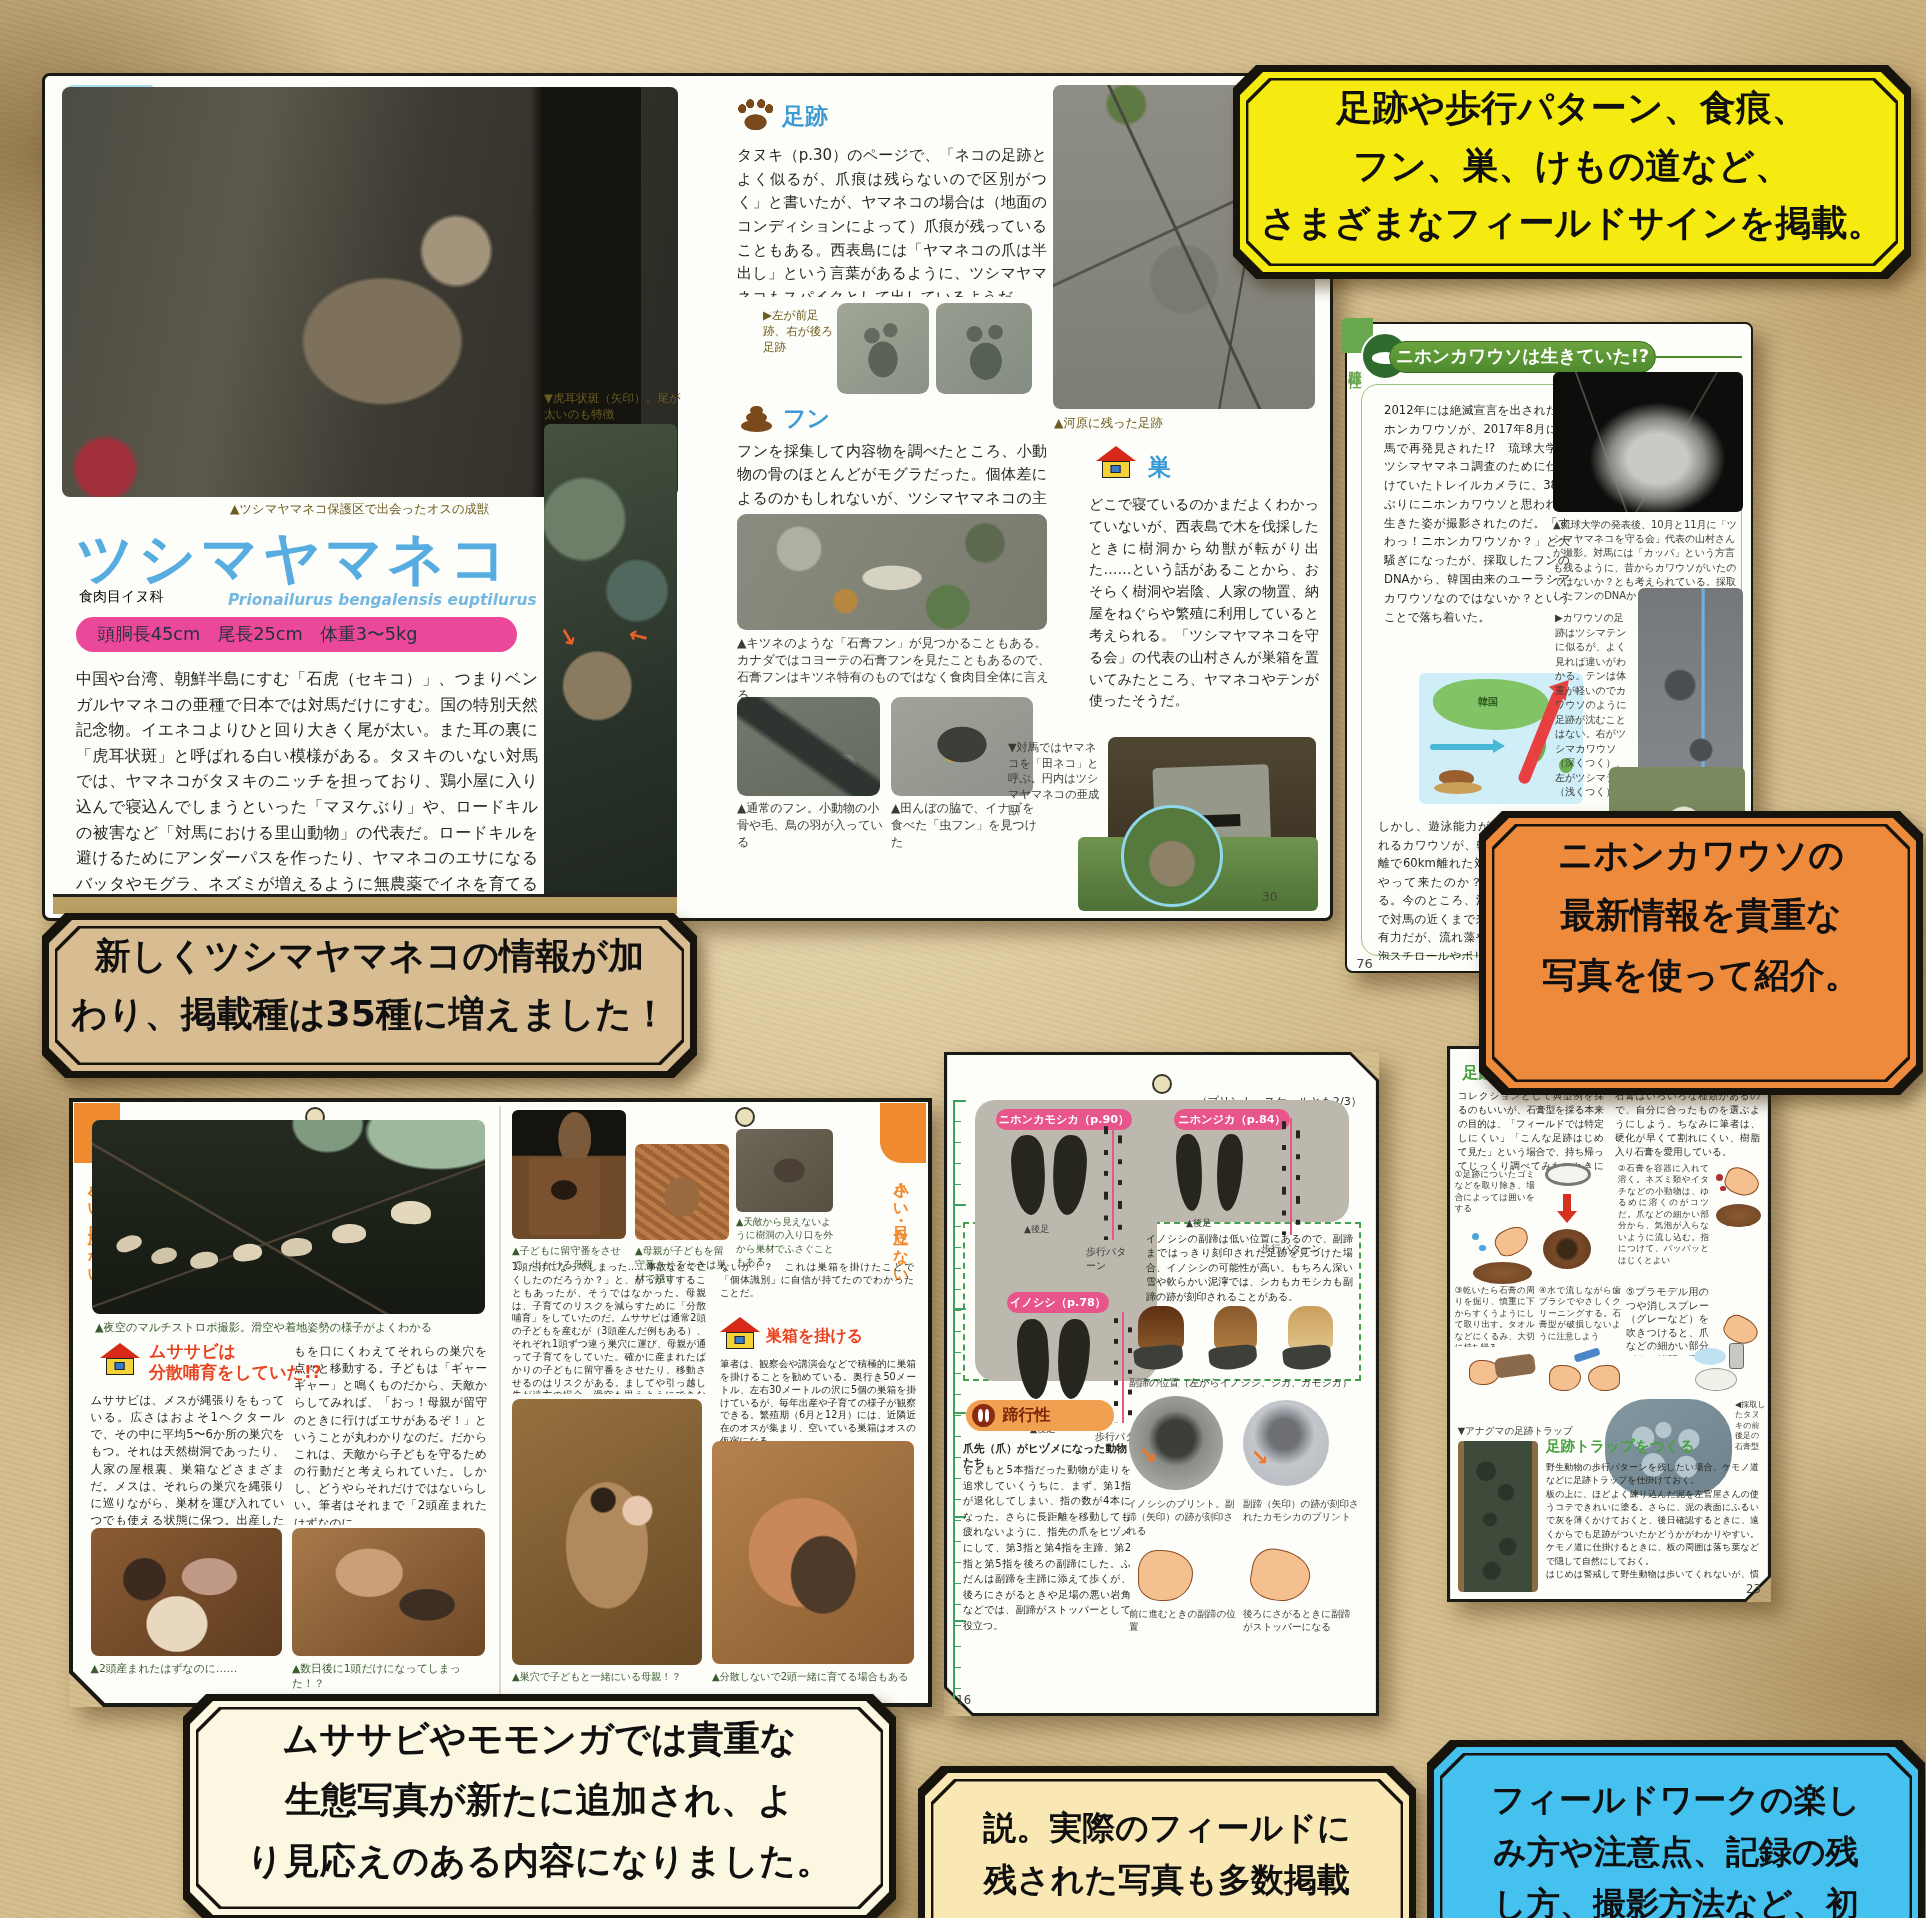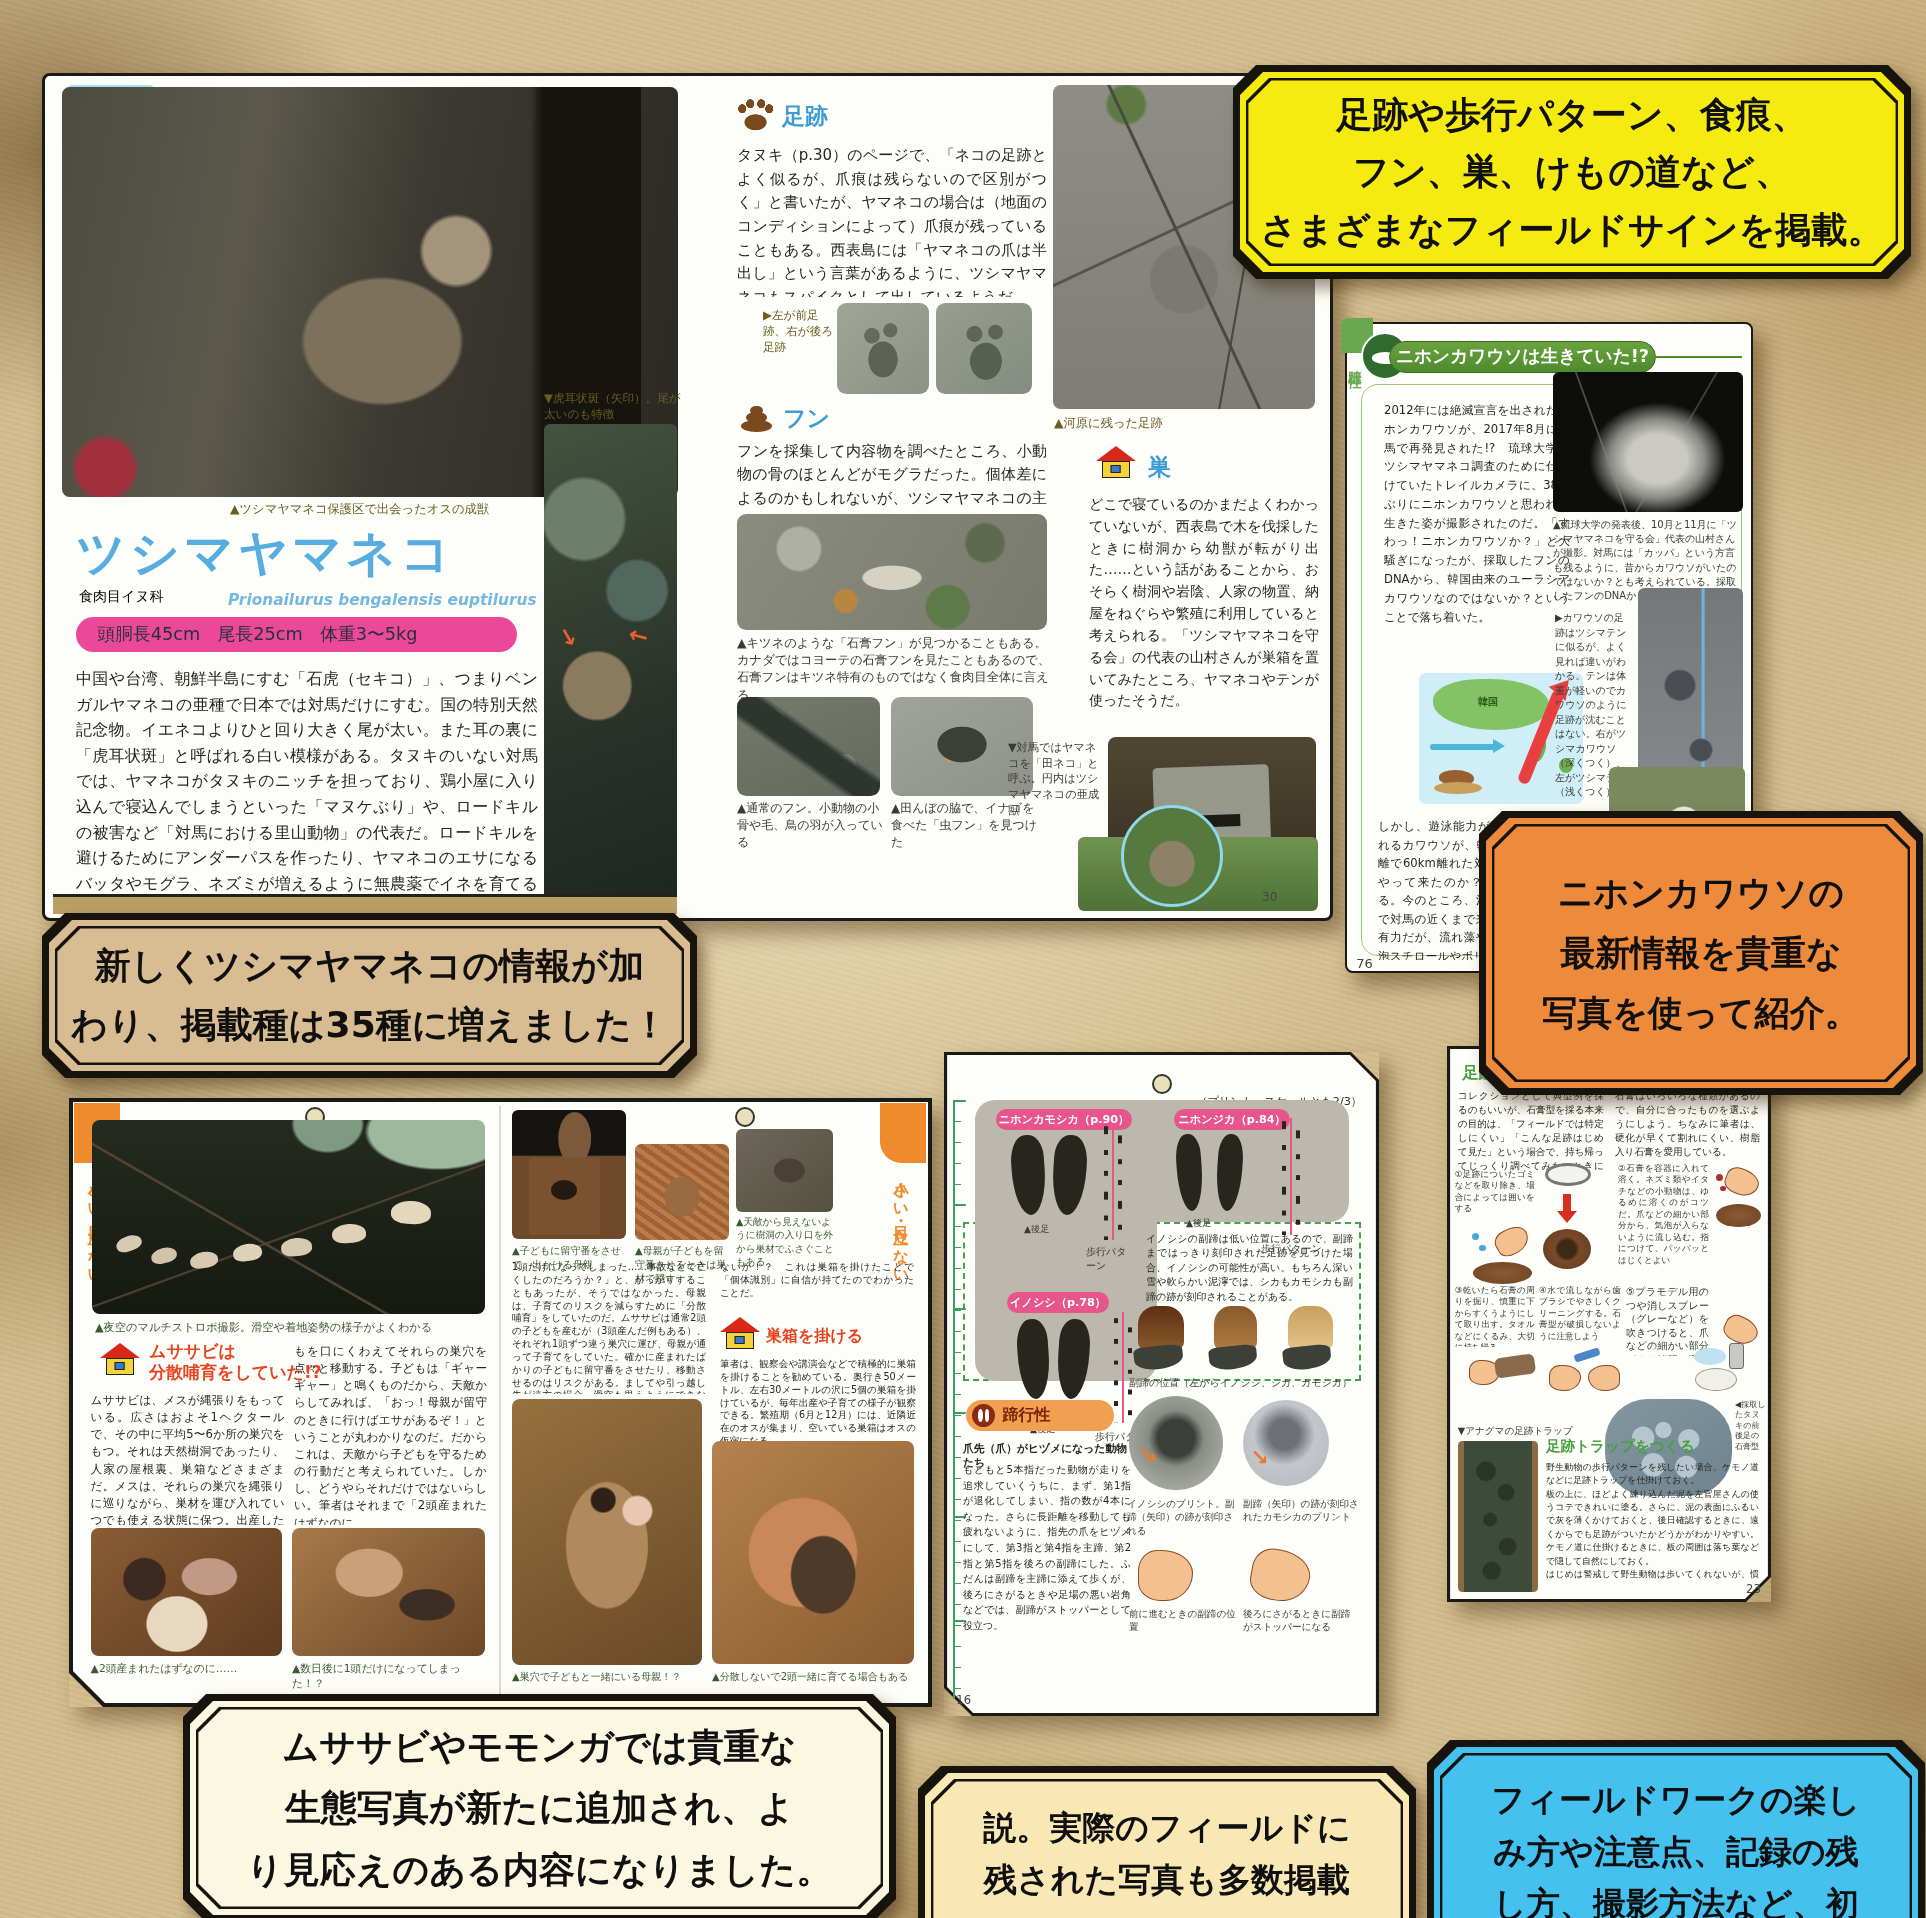--- a/index.html
+++ b/index.html
@@ -31,21 +31,21 @@
 .greenh{position:absolute;font-weight:bold;color:#47a13f}
 .vt{writing-mode:vertical-rl;text-orientation:upright}
 .pgno{position:absolute;color:#44443c}
 
 .co{position:absolute;filter:drop-shadow(7.7px 9.2px 7.7px rgba(60,38,8,.5))}
 .oct{clip-path:polygon(23px 0,calc(100% - 23px) 0,100% 23px,100% calc(100% - 23px),calc(100% - 23px) 100%,23px 100%,0 calc(100% - 23px),0 23px)}
 .co1{position:absolute;inset:0;background:#17140e}
 .co2{position:absolute;inset:7px;background:var(--f)}
 .co3{position:absolute;inset:6.2px;background:#17140e}
 .co4{position:absolute;inset:2.3px;background:var(--f)}
-.cotx{position:absolute;inset:14px;display:flex;flex-direction:column;justify-content:center;align-items:center;font-weight:bold;color:#101010;text-align:center}
+.cotx{position:absolute;inset:14px;display:flex;flex-direction:column;align-items:center;font-weight:bold;color:#101010;text-align:center}
 
 .paw{position:absolute;background-repeat:no-repeat;
  background-image:radial-gradient(closest-side,var(--pc) 92%,transparent),radial-gradient(closest-side,var(--pc) 92%,transparent),radial-gradient(closest-side,var(--pc) 92%,transparent),radial-gradient(closest-side,var(--pc) 92%,transparent),radial-gradient(closest-side,var(--pc) 92%,transparent);
  background-size:24% 30%,24% 30%,24% 30%,24% 30%,66% 52%;
  background-position:0% 24%,30% 0%,70% 0%,100% 24%,50% 100%}
 
 .house{position:absolute}
 .roof{position:absolute;left:50%;transform:translateX(-50%);width:0;height:0;border-left:20px solid transparent;border-right:20px solid transparent;border-bottom:15.4px solid #d82818}
 .wall{position:absolute;left:50%;transform:translateX(-50%);top:14.6px;width:28px;height:17px;background:#f5d238;border:1.5px solid #222}
 .win{position:absolute;left:50%;transform:translateX(-50%);top:19px;width:10.8px;height:7.7px;background:#3a78c8;border:0.8px solid #222}
@@ -79,21 +79,21 @@
   <div class="A vt" style="left:51px;top:113px;font-size:23px;font-weight:bold;color:#9fd4ec;letter-spacing:6.2px">指行性</div>
 
   <div class="ph" style="left:17px;top:10.8px;width:616px;height:410px;background-image:
     radial-gradient(circle at 64% 40%, #a4947c 0 7%, transparent 8%),
     radial-gradient(ellipse at 52% 62%, #7d715c 0 17%, transparent 18%),
     radial-gradient(circle at 7% 93%, #a2303a 0 4%, transparent 5%),
     linear-gradient(90deg, transparent 76%, #15140f 78% 94%, transparent 94%),
     linear-gradient(100deg,#4c4c42 0%,#5c584c 30%,#3c3a32 55%,#2a2923 100%)"></div>
   <div class="cap" style="left:185px;top:425px;font-size:12.3px;color:#6b5d20">▲ツシマヤマネコ保護区で出会ったオスの成獣</div>
 
-  <div class="A" style="left:31px;top:445px;font-size:49px;font-weight:bold;color:#57ade0;letter-spacing:3.9px">ツシマヤマネコ</div>
+  <div class="A" style="left:31px;top:445px;font-size:57px;font-weight:bold;color:#57ade0;letter-spacing:3.9px">ツシマヤマネコ</div>
   <div class="A" style="left:34px;top:512px;font-size:14px;font-weight:normal;color:#000000">食肉目イヌ科</div>
   <div class="A" style="left:183px;top:515px;font-size:15.4px;font-style:italic;font-weight:bold;color:#74b8e2">Prionailurus bengalensis euptilurus</div>
   <div class="A" style="left:31px;top:541px;width:441px;height:35px;background:#ec4899;border-radius:17.7px;font-size:17.7px;line-height:35px;padding-left:21.6px;color:#223240">頭胴長45cm　尾長25cm　体重3〜5kg</div>
   <div class="bt" style="left:31px;top:590px;width:462px;height:245px;font-size:16px;line-height:1.6">中国や台湾、朝鮮半島にすむ「石虎（セキコ）」、つまりベンガルヤマネコの亜種で日本では対馬だけにすむ。国の特別天然記念物。イエネコよりひと回り大きく尾が太い。また耳の裏に「虎耳状斑」と呼ばれる白い模様がある。タヌキのいない対馬では、ヤマネコがタヌキのニッチを担っており、鶏小屋に入り込んで寝込んでしまうといった「マヌケぶり」や、ロードキルの被害など「対馬における里山動物」の代表だ。ロードキルを避けるためにアンダーパスを作ったり、ヤマネコのエサになるバッタやモグラ、ネズミが増えるように無農薬でイネを育てるなど、地元の人たちが懸命に保護活動を続けている。現在の推定頭数は80〜100頭と言われている。</div>
 
   <div class="cap" style="left:499px;top:314px;width:139px;font-size:11.6px;color:#6b5d20">▼虎耳状斑（矢印）。尾が太いのも特徴</div>
   <div class="ph" style="left:499px;top:348px;width:133px;height:476px;border-radius:6.2px;background-image:
     radial-gradient(circle at 30% 20%, #6d7f68 0 10%, transparent 11%),
     radial-gradient(circle at 70% 35%, #51685e 0 9%, transparent 10%),
     radial-gradient(circle at 40% 55%, #8a7a60 0 12%, transparent 13%),

